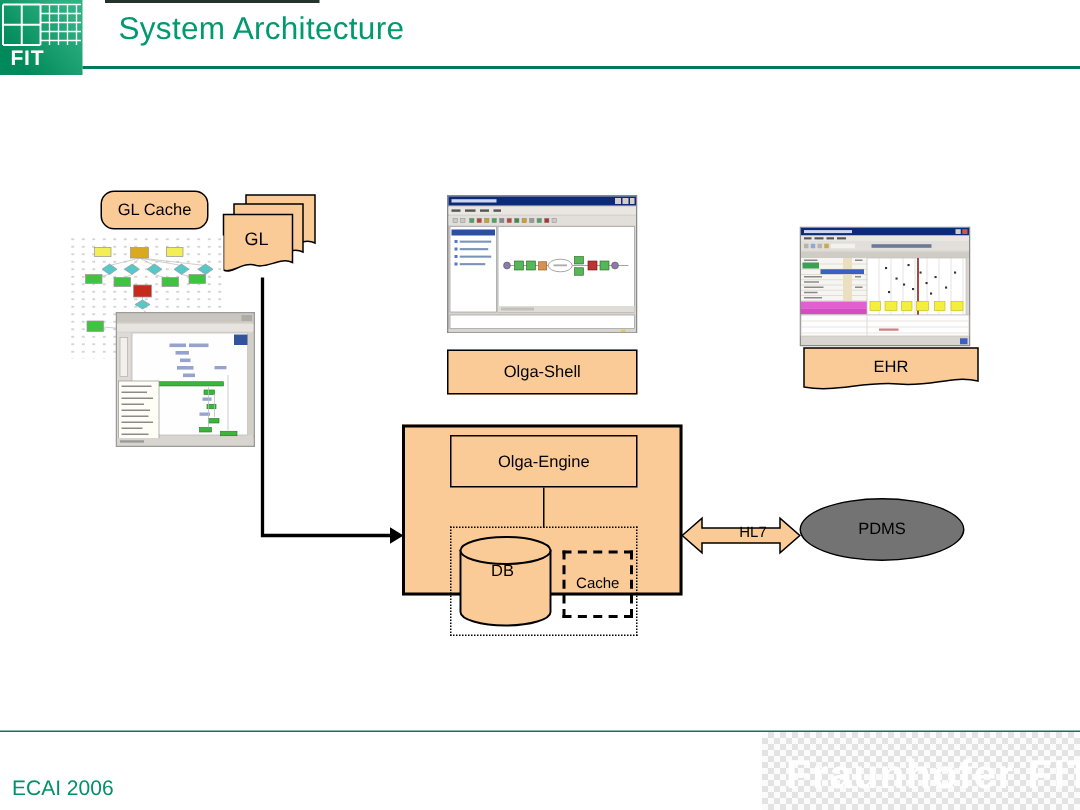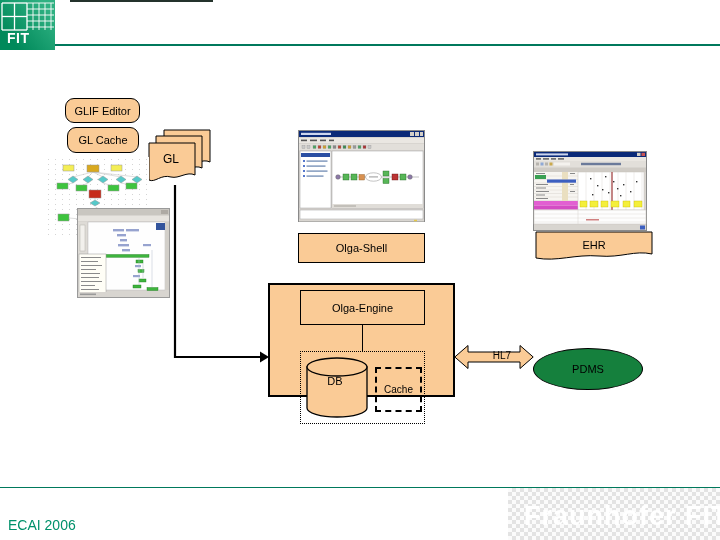--- a/index.html
+++ b/index.html
@@ -51,21 +51,21 @@
   #engine-box{left:30px;top:5px;width:125px;height:35px;}
   #engine-line{position:absolute;left:92px;top:40px;width:1px;height:27px;background:#000;}
   #dotted-box{position:absolute;left:30px;top:66px;width:125px;height:73px;
     border:1px dotted #000;box-sizing:border-box;}
   #db-cyl{position:absolute;left:35px;top:71px;}
   #db-label{left:303px;top:375px;width:64px;}
   #cache-box{left:105px;top:82px;width:47px;height:45px;border:2px dashed #000;background:transparent;font-size:10px;}
 
   #hl7-arrow{position:absolute;left:454px;top:344px;}
   #hl7-label{left:454px;top:350px;width:96px;font-size:10px;}
-  #pdms-ellipse{left:533px;top:348px;width:110px;height:42px;background:#15803d;border:1px solid #000;border-radius:50%;text-align:right;}
+  #pdms-ellipse{left:533px;top:332px;width:110px;height:42px;background:#737373;border:1px solid #000;border-radius:50%;text-align:right;}
 
   
   #footer-rule{position:absolute;left:0;top:487px;width:720px;height:1px;background:var(--line-green,#00795c);}
   #footer-conference{position:absolute;left:8px;top:517px;font-size:14px;color:var(--footer-text,#00916b);}
   #watermark-area{position:absolute;left:508px;top:488px;width:212px;height:52px;
     background-color:#ececec;
     background:repeating-conic-gradient(#e3e3e3 0% 25%,#fbfbfb 0% 50%);
     background-size:8px 8px;overflow:hidden;}
   #watermark-text{position:absolute;left:16px;top:13px;font-size:27px;font-weight:bold;
     color:#fff;white-space:nowrap;letter-spacing:1px;}
@@ -93,23 +93,23 @@
           <line x1="27" y1="27" x2="54" y2="27"></line>
         <line x1="33" y1="3" x2="33" y2="30"></line>
           <line x1="39" y1="3" x2="39" y2="30"></line>
         <line x1="45" y1="3" x2="45" y2="30"></line>
           <line x1="51" y1="3" x2="51" y2="30"></line>
       </g>
     </svg>
     <span id="logo-text">FIT</span>
   </div>
   <div id="top-streak"></div>
+  <h1 id="slide-title">System Architecture</h1>
   <div id="header-rule"></div>
 
-  <div id="glif-box" class="pbox rounded">GLIF Editor</div>
   <div id="gl-editor-box" class="pbox rounded">GL Cache</div>
 
   <svg id="gl-stack" width="64" height="60" viewBox="0 0 64 60">
     <path class="peach" transform="translate(16,1)" d="M0 0 H46 V32 C38 28 30 36 22 34 C12 31 6 38 0 35 Z"></path>
     <path class="peach" transform="translate(8,7)" d="M0 0 H46 V32 C38 28 30 36 22 34 C12 31 6 38 0 35 Z"></path>
     <path class="peach" transform="translate(1,14)" d="M0 0 H46 V32 C38 28 30 36 22 34 C12 31 6 40 0 37 Z"></path>
   </svg>
   <span id="gl-label" class="shape-label">GL</span>
 
   <div id="flowchart-thumb">

